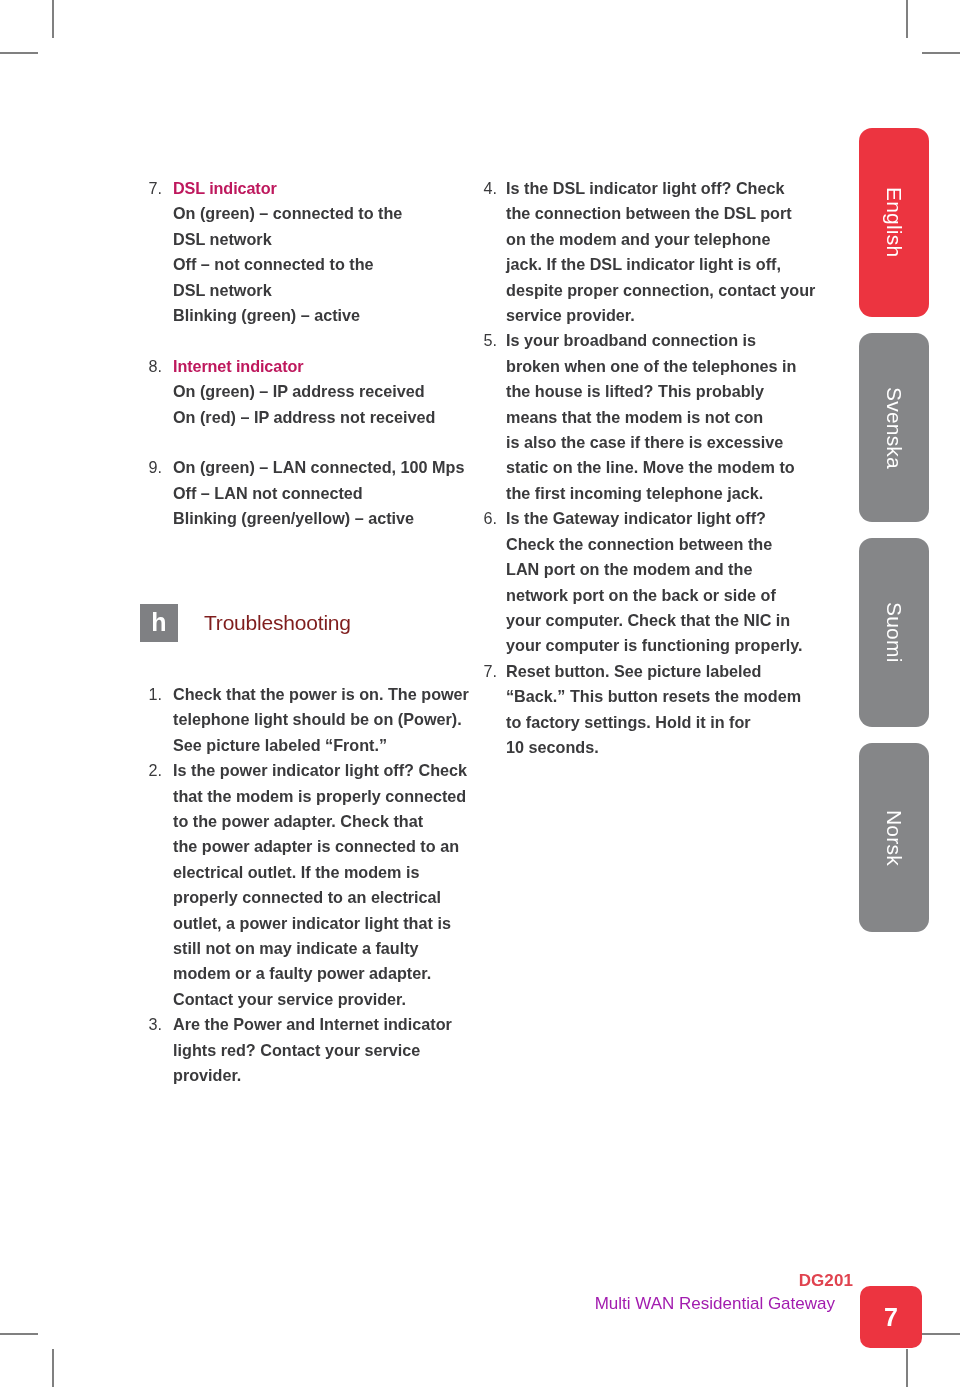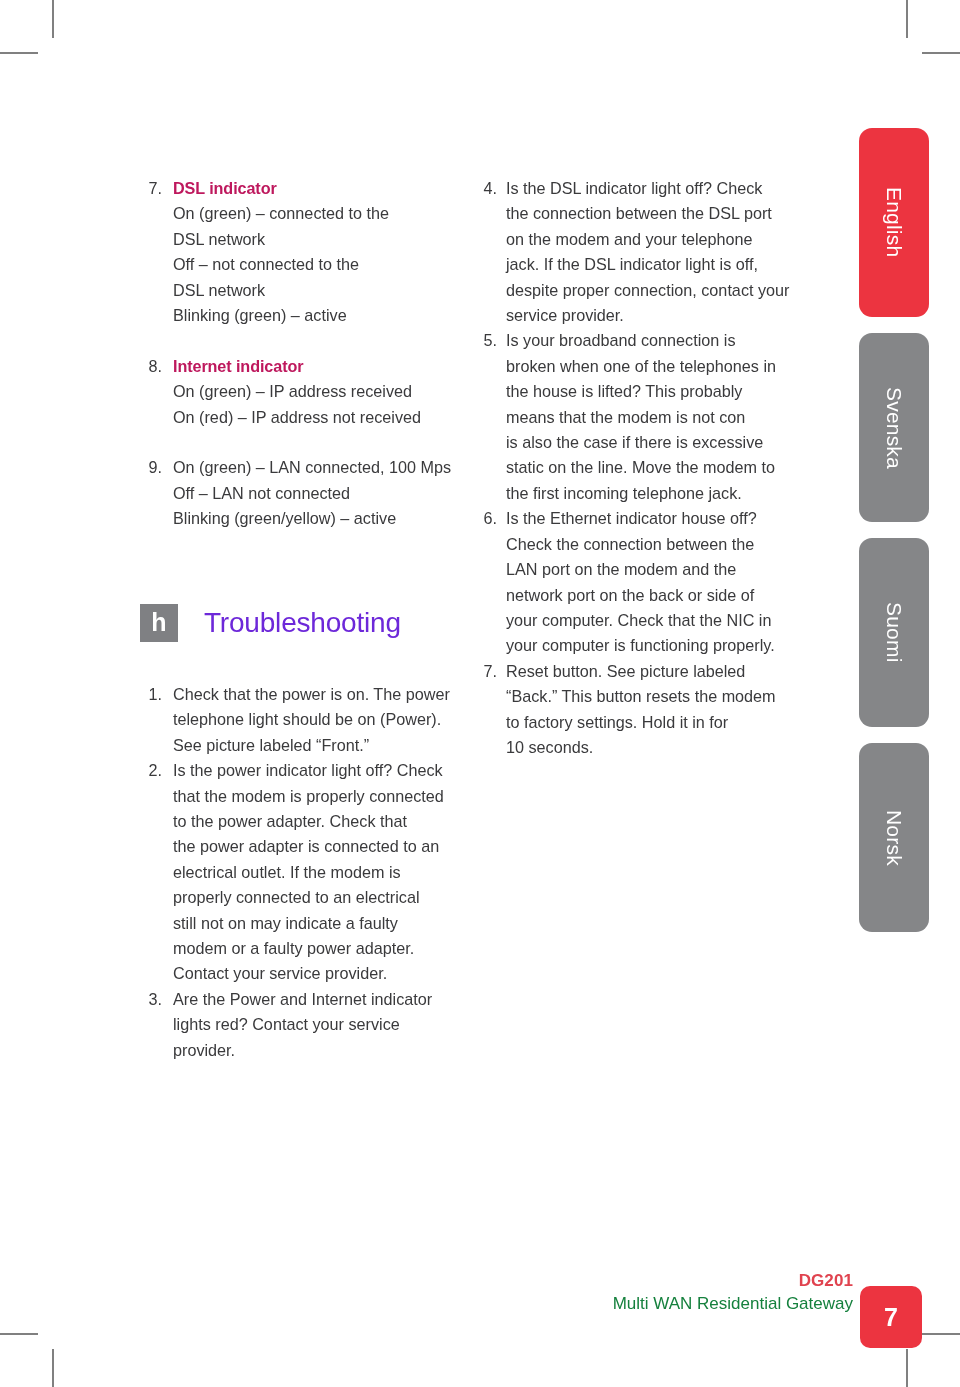--- a/index.html
+++ b/index.html
@@ -48,21 +48,21 @@
     margin: 0;
   }
   .numitem > .num {
     position: absolute;
     left: 0;
     top: 0;
     width: 22px;
     text-align: right;
     color: #3a3a3c;
   }
-  .numitem .line { display: block; white-space: pre; }
+  .numitem .line { display: block; white-space: pre; font-weight: bold; }
   .numitem .line.bold { font-weight: bold; color: #be185d; letter-spacing: -0.1px; }
 
   .gap { height: 25.4px; }
 
   
   .col-right .numitem { padding-left: 31px; }
 
   
   .ts-head {
     position: absolute;
@@ -80,22 +80,22 @@
     font-weight: 600;
     display: flex;
     align-items: center;
     justify-content: center;
     line-height: 1;
     padding-bottom: 2px;
     box-sizing: border-box;
   }
   .ts-title {
     margin-left: 26px;
-    font-size: 28px;
-    color: #6d28d9;
+    font-size: 21px;
+    color: #7f1d1d;
     letter-spacing: -0.2px;
   }
 
   
   .ts-list-left {
     position: absolute;
     left: 140px;
     top: 682px;
     width: 330px;
     font-size: 16.2px;
@@ -132,24 +132,24 @@
     right: 107px;
     top: 1271px;
     font-size: 17px;
     font-weight: bold;
     color: #e0434f;
     letter-spacing: 0.1px;
     margin-left: 26px;
   }
   .footer-sub {
     position: absolute;
-    right: 107px;
+    right: 125px;
     top: 1294px;
     font-size: 17px;
-    color: #15803d;
+    color: #a21caf;
     white-space: nowrap;
   }
   .page-badge {
     position: absolute;
     left: 860px;
     top: 1286px;
     width: 62px;
     height: 62px;
     background: #ec3440;
     border-radius: 10px;
@@ -221,20 +221,21 @@
     </div>
 
     <div class="numitem">
       <span class="num">2.</span>
       <span class="line">Is the power indicator light off? Check</span>
       <span class="line">that the modem is properly connected</span>
       <span class="line">to the power adapter. Check that</span>
       <span class="line">the power adapter is connected to an</span>
       <span class="line">electrical outlet. If the modem is</span>
       <span class="line">properly connected to an electrical</span>
+      <span class="line">outlet, a power indicator light that is</span>
       <span class="line">still not on may indicate a faulty</span>
       <span class="line">modem or a faulty power adapter.</span>
       <span class="line">Contact your service provider.</span>
     </div>
 
     <div class="numitem">
       <span class="num">3.</span>
       <span class="line">Are the Power and Internet indicator</span>
       <span class="line">lights red? Contact your service</span>
       <span class="line">provider.</span>
@@ -259,21 +260,21 @@
       <span class="line">broken when one of the telephones in</span>
       <span class="line">the house is lifted? This probably</span>
       <span class="line">means that the modem is not con</span>
       <span class="line">is also the case if there is excessive</span>
       <span class="line">static on the line. Move the modem to</span>
       <span class="line">the first incoming telephone jack.</span>
     </div>
 
     <div class="numitem">
       <span class="num">6.</span>
-      <span class="line">Is the Ethernet indicator house off?</span>
+      <span class="line">Is the Gateway indicator light off?</span>
       <span class="line">Check the connection between the</span>
       <span class="line">LAN port on the modem and the</span>
       <span class="line">network port on the back or side of</span>
       <span class="line">your computer. Check that the NIC in</span>
       <span class="line">your computer is functioning properly.</span>
     </div>
 
     <div class="numitem">
       <span class="num">7.</span>
       <span class="line">Reset button. See picture labeled</span>

